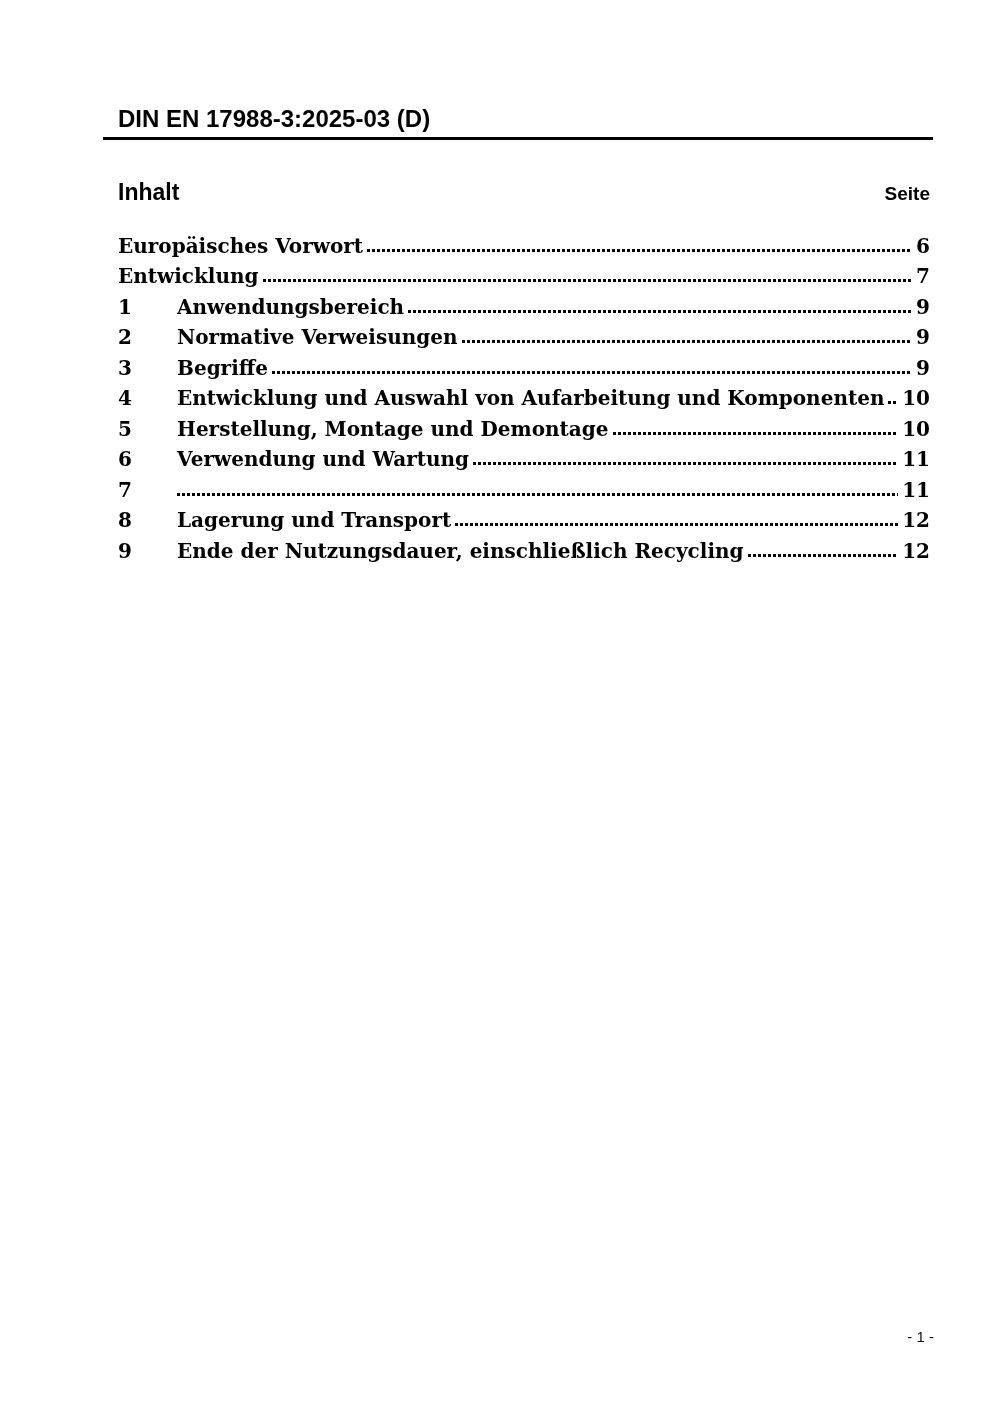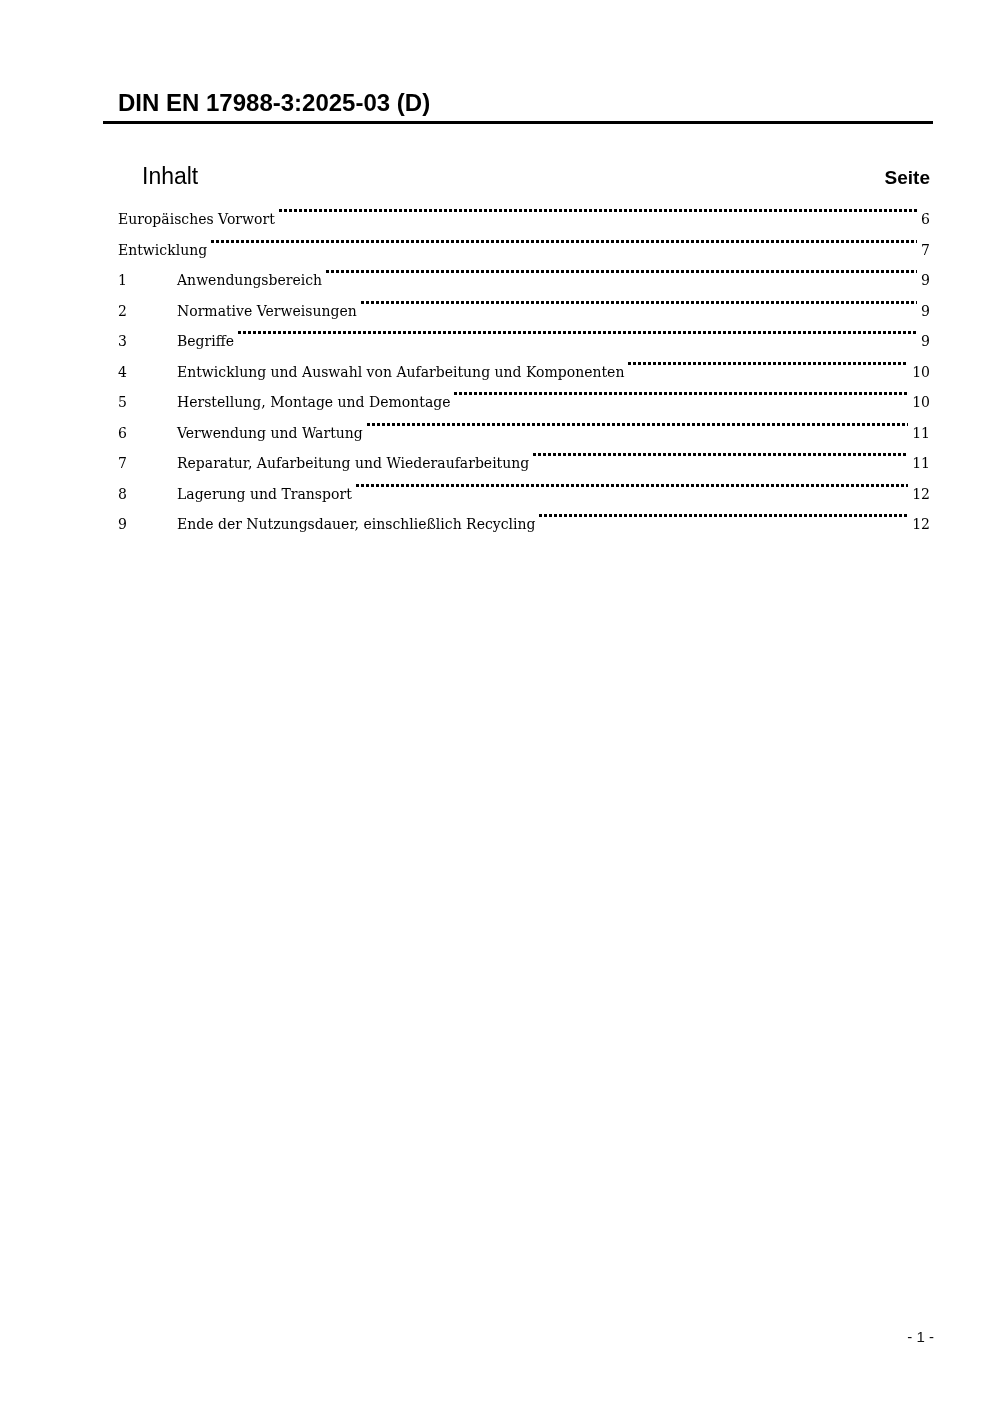--- a/index.html
+++ b/index.html
@@ -9,21 +9,21 @@
     height: 1403px;
     background: #ffffff;
     margin: 0 auto;
     overflow: hidden;
     color: #000;
   }
   .content {
     position: absolute;
     left: 118px;
     right: 62px;
-    top: 0;
+    top: 16px;
   }
   .doc-number {
     margin-top: 90px;
     font-family: "Liberation Sans", sans-serif;
     font-weight: bold;
     font-size: 24px;
     line-height: 26px;
     letter-spacing: 0px;
   }
   .doc-title {
@@ -41,40 +41,39 @@
     border-top: 3px solid #000;
   }
   .toc-header {
     margin-top: 40px;
     display: flex;
     align-items: baseline;
     justify-content: space-between;
   }
   .toc-heading {
     font-family: "Liberation Sans", sans-serif;
-    font-weight: normal;
+    font-weight: bold;
     font-size: 23px;
     line-height: 24px;
-    margin-left: 24px;
   }
   .toc-page-label {
     font-family: "Liberation Sans", sans-serif;
     font-weight: bold;
     font-size: 19px;
   }
   .toc-list {
     margin-top: 20px;
   }
   .toc-row {
     display: flex;
-    align-items: flex-start;
+    align-items: flex-end;
     height: 30.5px;
     font-family: "DejaVu Serif", serif;
-    font-weight: normal;
-    font-size: 14px;
+    font-weight: bold;
+    font-size: 20px;
     line-height: 20px;
     white-space: nowrap;
   }
   .toc-num {
     flex: none;
     width: 59px;
   }
   .toc-title {
     flex: none;
     padding-right: 4px;
@@ -157,21 +156,20 @@
           <span class="toc-page">10</span>
         </div>
         <div class="toc-row">
           <span class="toc-num">6</span>
           <span class="toc-title">Verwendung und Wartung</span>
           <span class="toc-leader"></span>
           <span class="toc-page">11</span>
         </div>
         <div class="toc-row">
           <span class="toc-num">7</span>
-          <span class="toc-title">Reparatur, Aufarbeitung und Wiederaufarbeitung</span>
           <span class="toc-leader"></span>
           <span class="toc-page">11</span>
         </div>
         <div class="toc-row">
           <span class="toc-num">8</span>
           <span class="toc-title">Lagerung und Transport</span>
           <span class="toc-leader"></span>
           <span class="toc-page">12</span>
         </div>
         <div class="toc-row">

